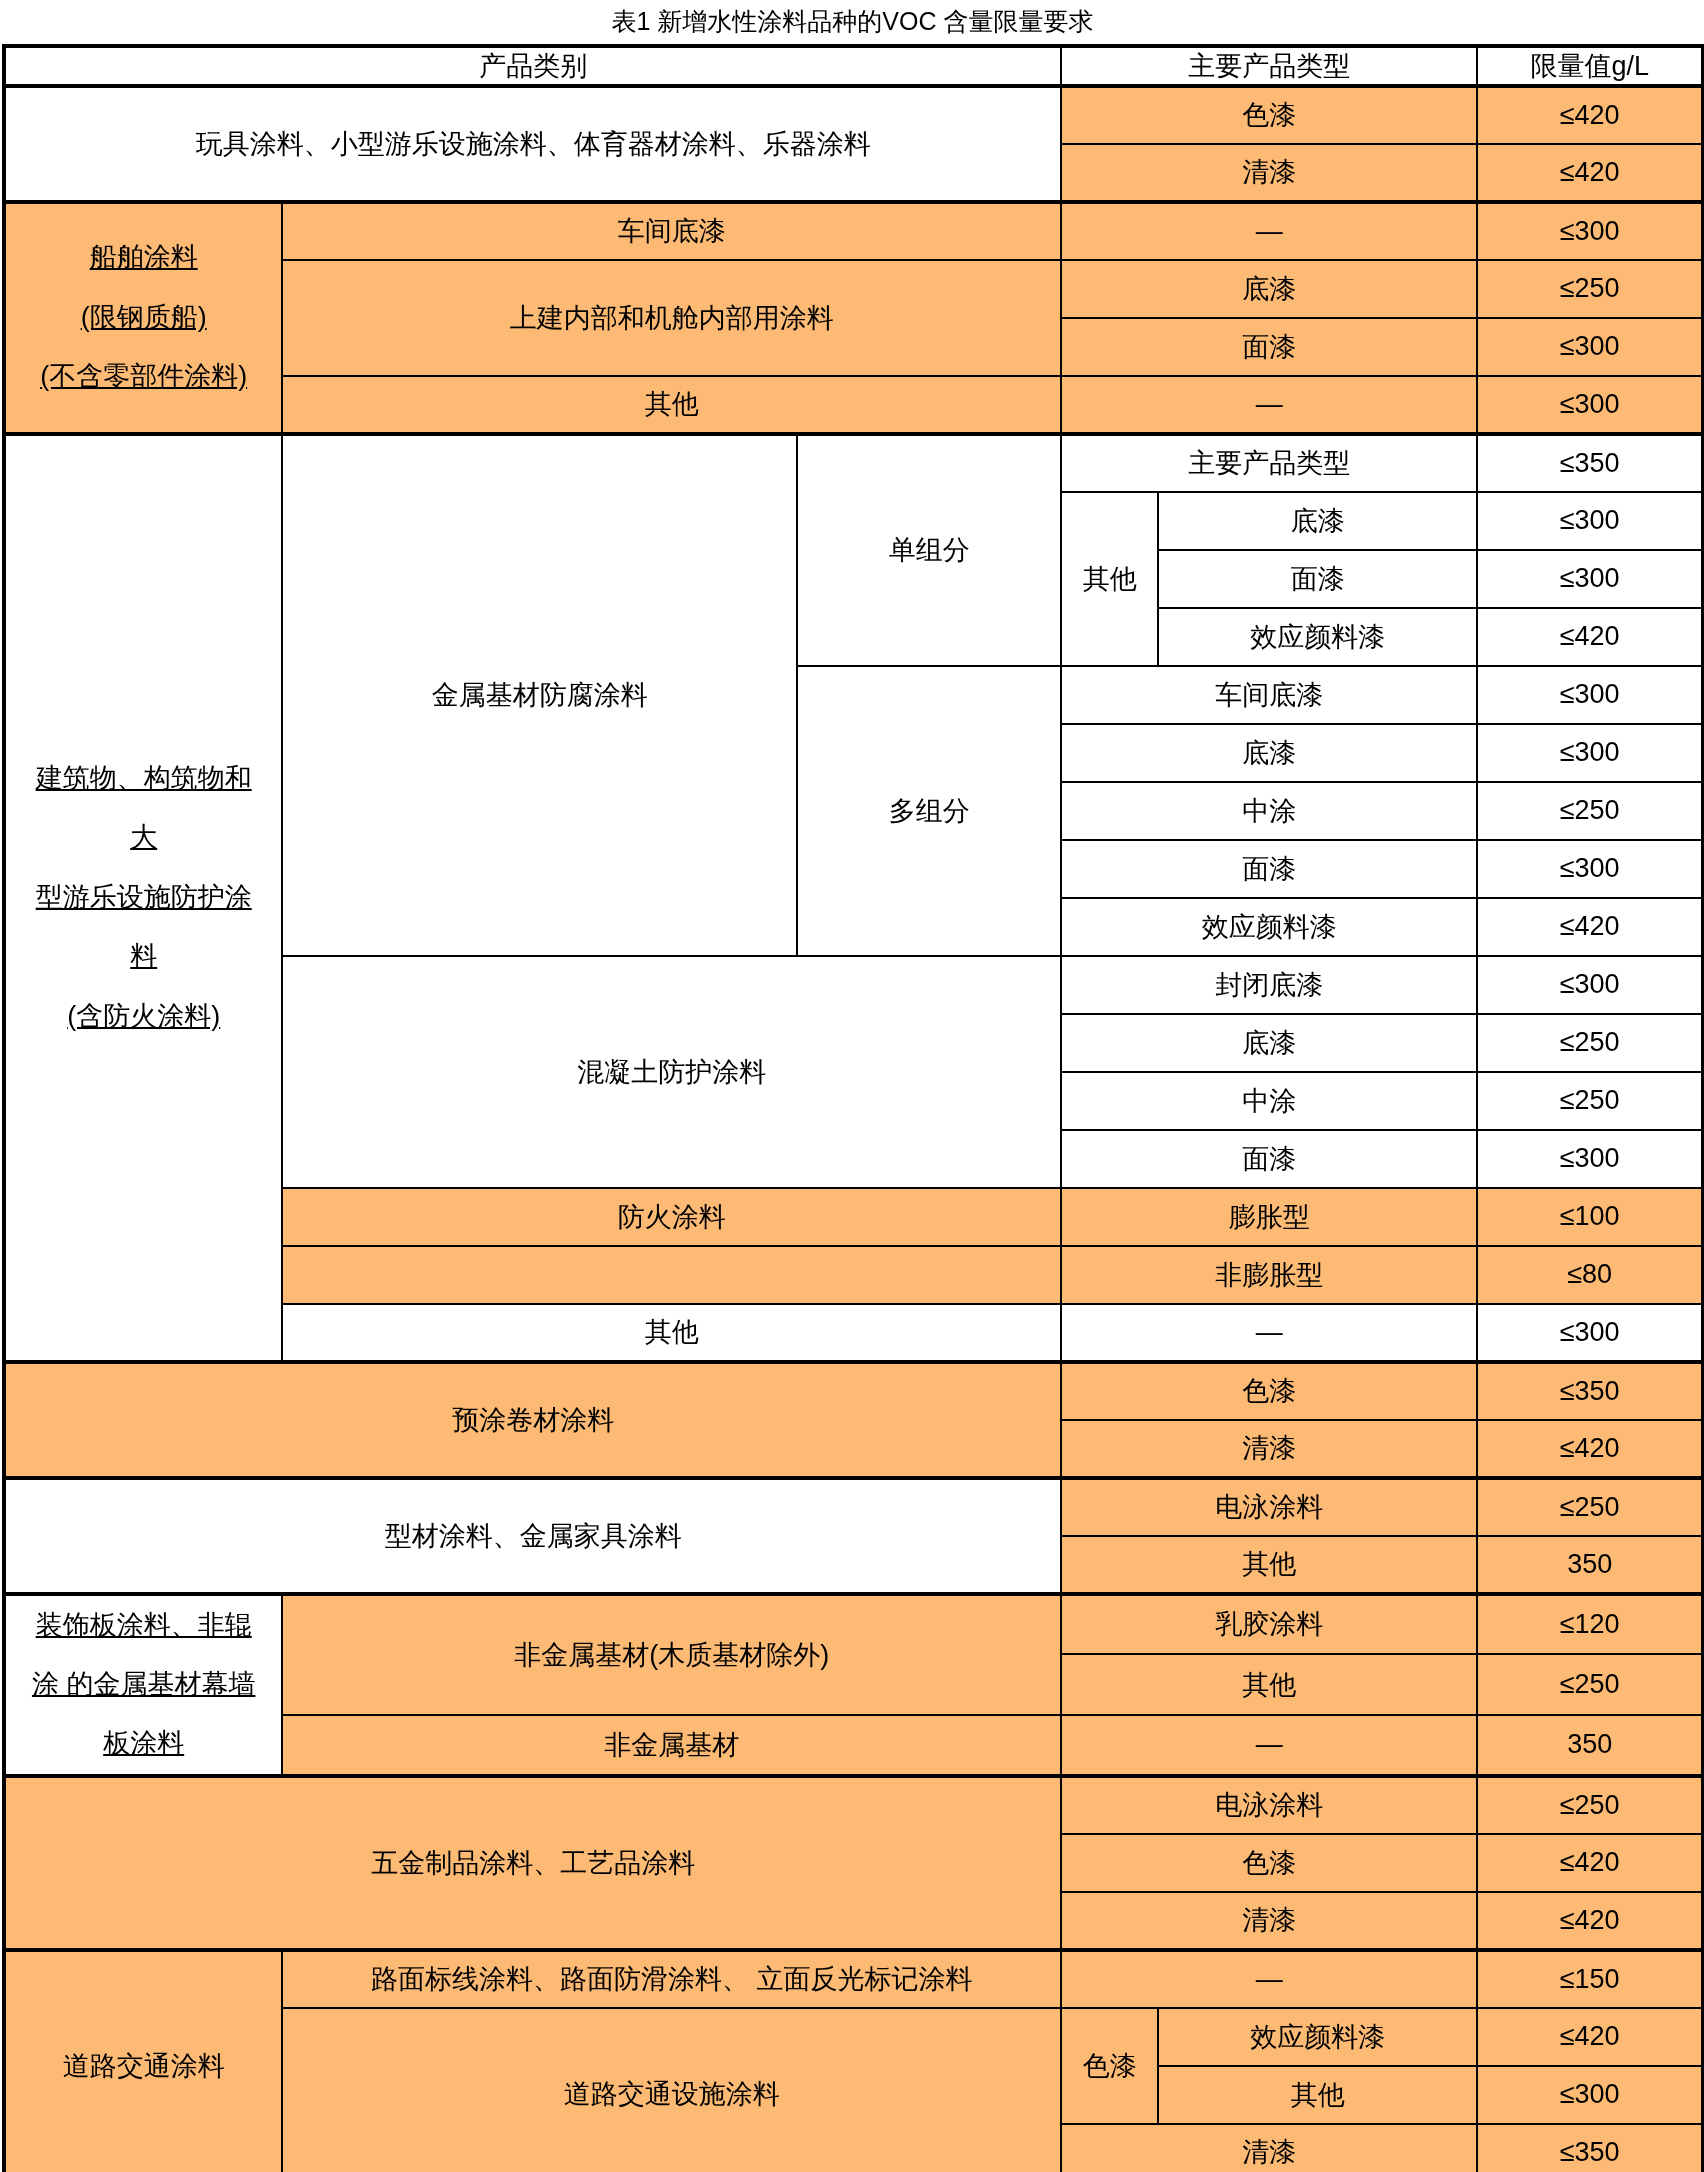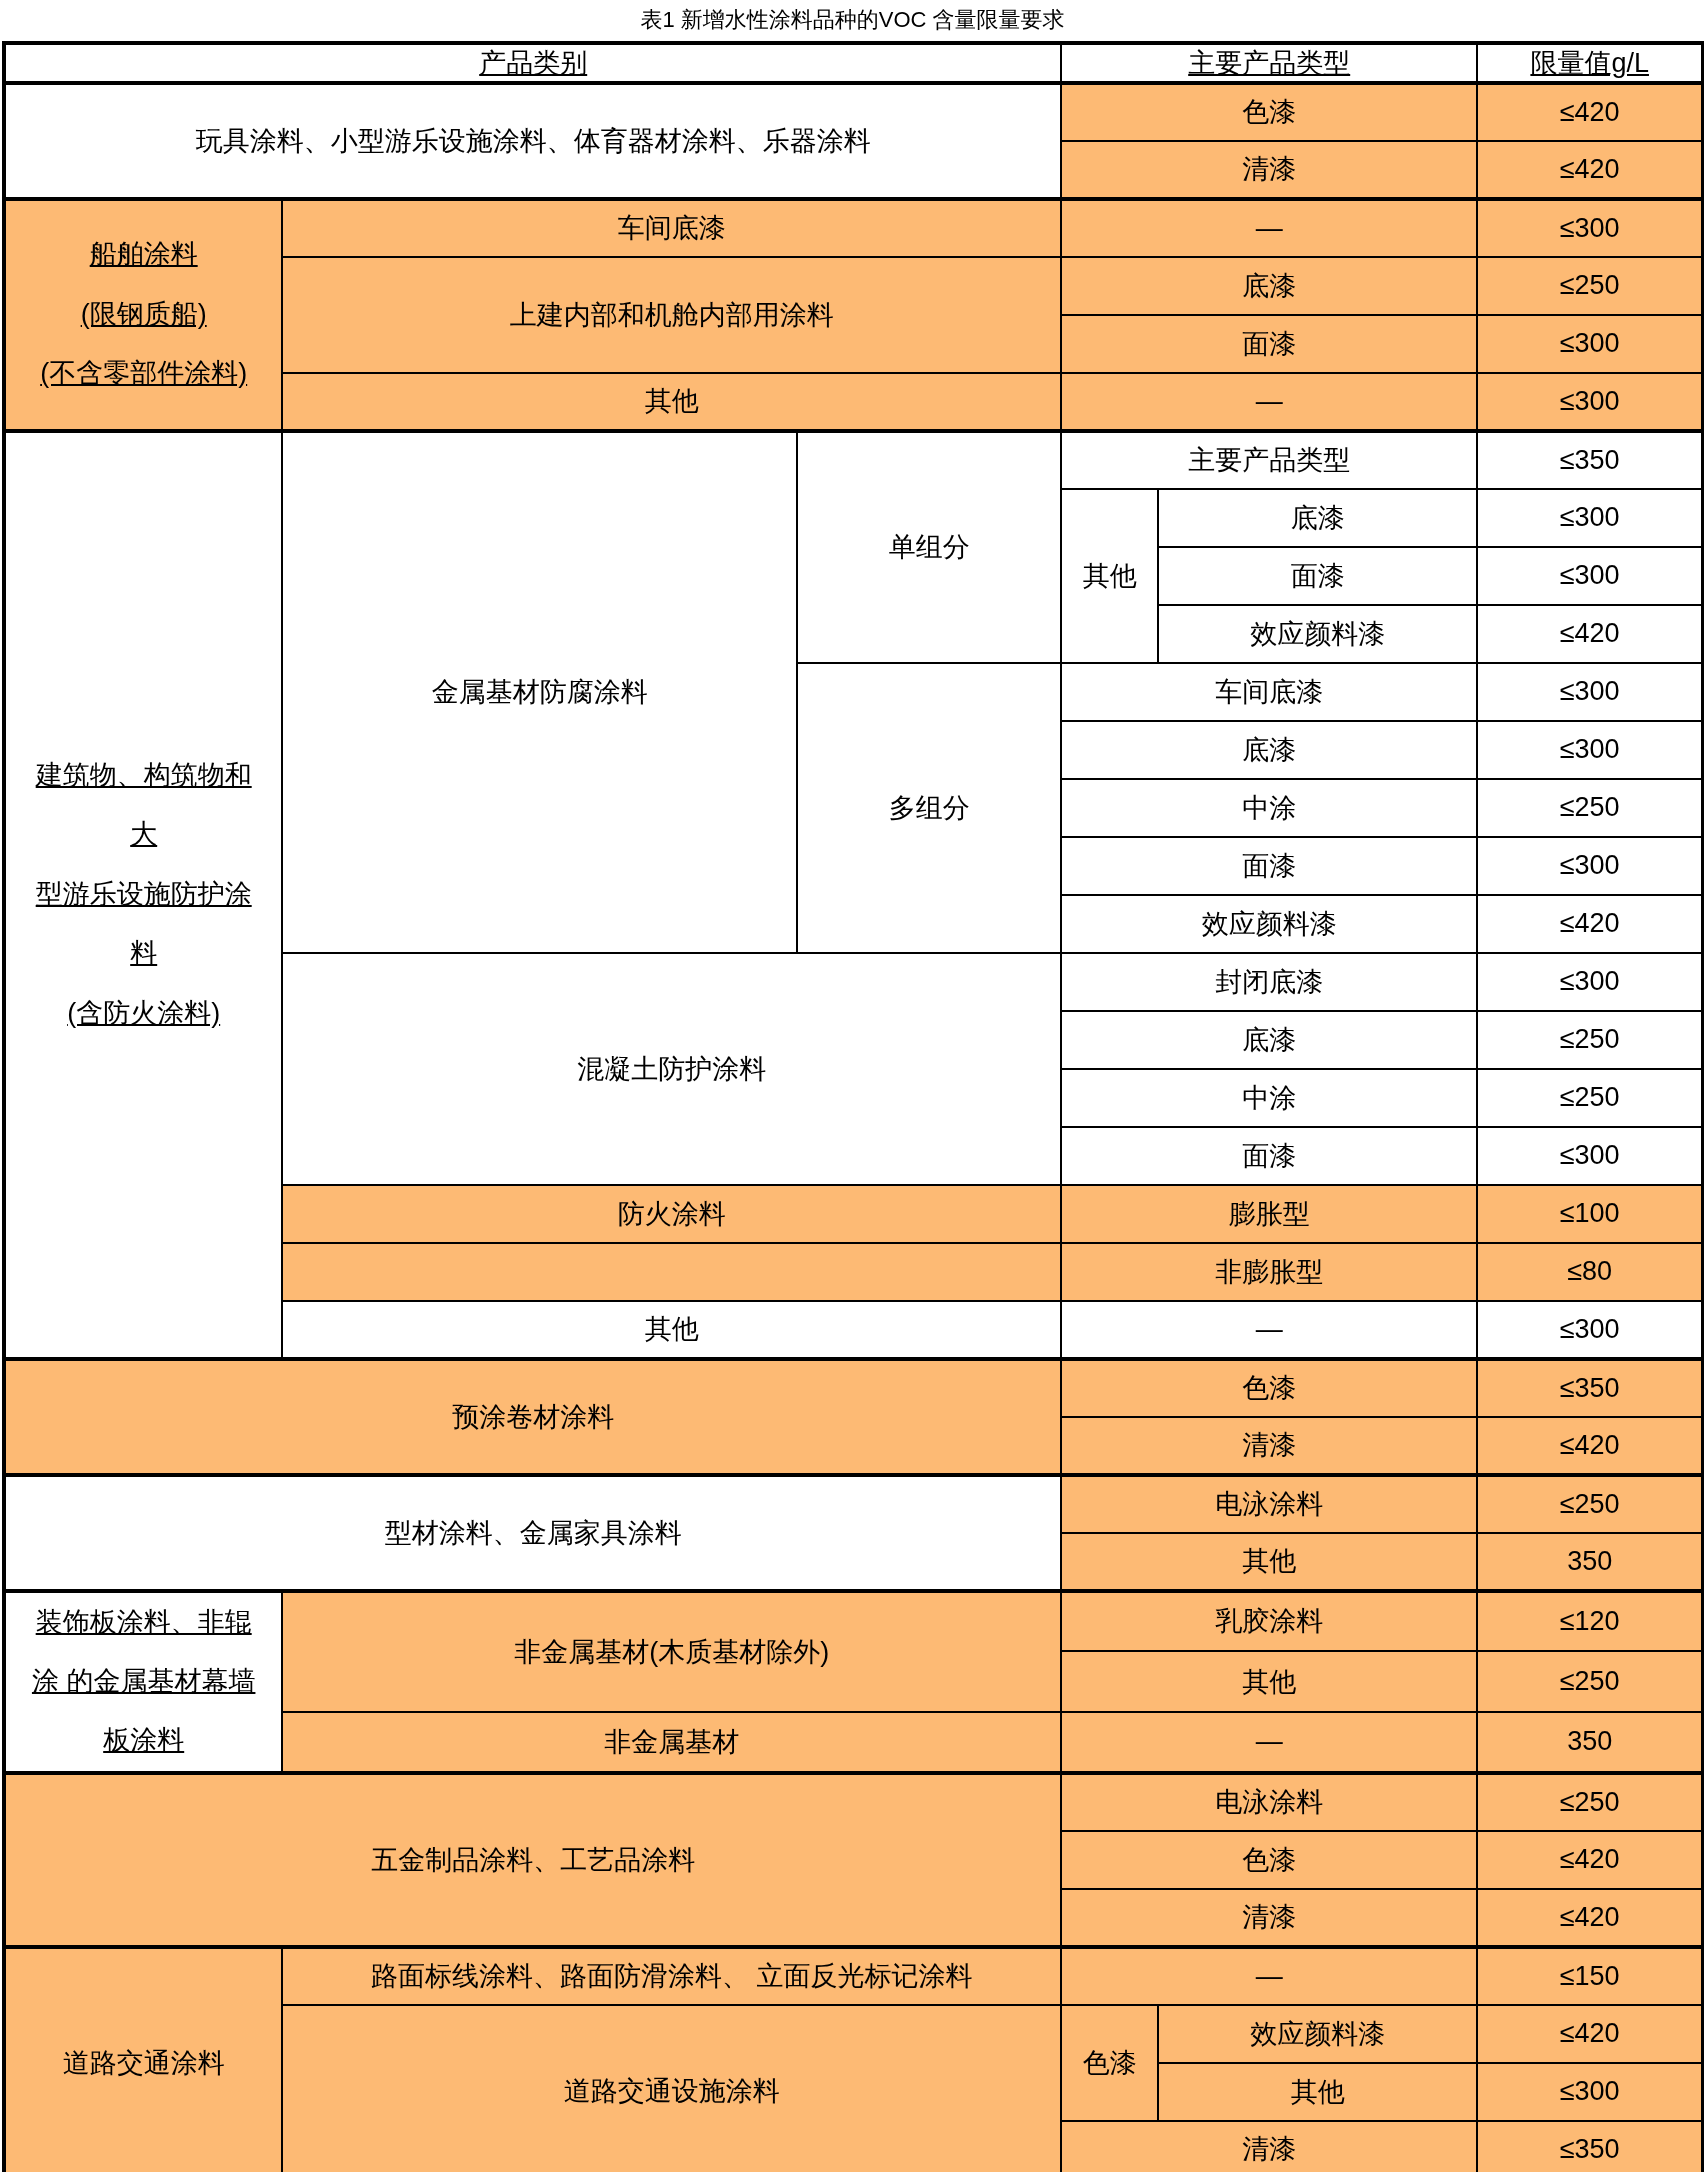--- a/index.html
+++ b/index.html
@@ -1,29 +1,29 @@
 <!DOCTYPE html>
 <html style="font-size:12px"><head>
 <meta charset="utf-8">
 <style>
   html,body{margin:0;padding:0;background:#fff;}
   body{width:1705px;font-family:"Liberation Sans","DejaVu Sans",sans-serif;color:#000;}
-  .title{width:100%;text-align:center;font-size:22px;padding:4.5px 0 6px 0;}
+  .title{width:100%;text-align:center;font-size:25px;padding:4.5px 0 6px 0;}
   table{border-collapse:collapse;table-layout:fixed;width:1701px;margin:0 2.2px;
         border:4.5px solid #000;}
   col.c1{width:278px}col.c2{width:515px}col.c3{width:264px}
   col.c4{width:97px}col.c5{width:319px}col.c6{width:226px}
   th,td{border:2.2px solid #000;text-align:center;vertical-align:middle;
         font-size:27px;font-weight:400;padding:0 4.5px;overflow:hidden;}
   thead tr{height:34px;}
   tbody tr{height:58px;}
   .y{background:#fdba74;}
   .ml{white-space:pre-line;line-height:2.2;text-decoration:underline;}
   tr.sec td{border-top-width:4.5px;}
-  thead th{border-bottom-width:4.5px;text-decoration:underline;}
+  thead th{border-bottom-width:4.5px;}
 </style>
 </head>
 <body>
 
 <div class="title">表1 新增水性涂料品种的VOC 含量限量要求</div>
 
 <table>
   <colgroup>
     <col class="c1">
       <col class="c2">

